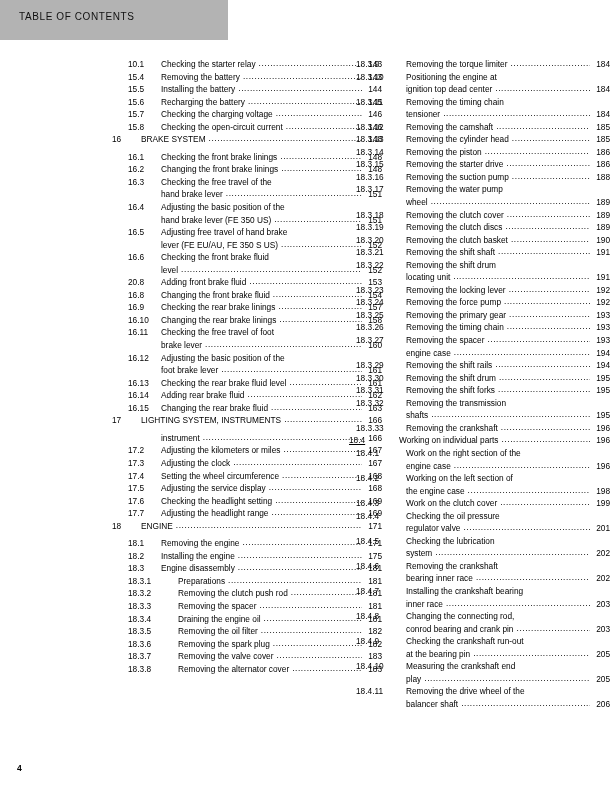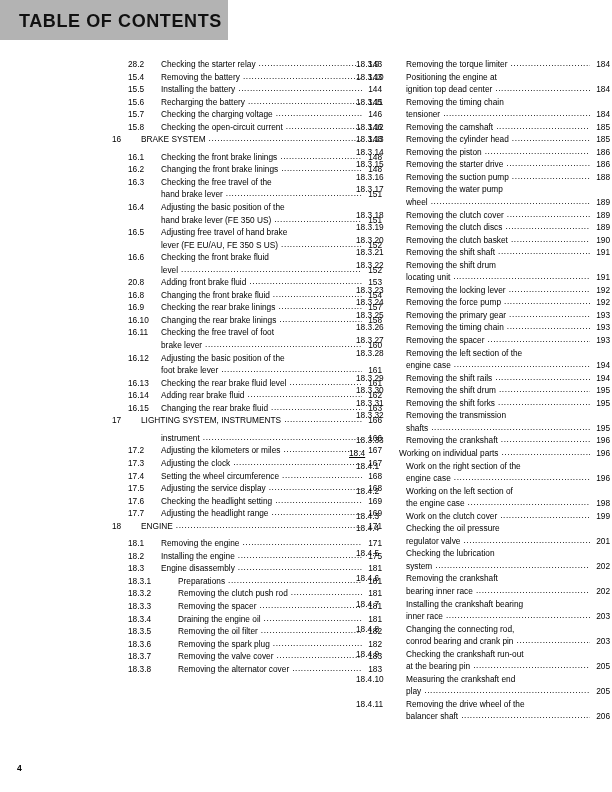--- a/index.html
+++ b/index.html
@@ -26,22 +26,22 @@
     left: 0;
     top: 0;
     width: 228px;
     height: 40px;
     background: #b3b3b3;
   }
   .header-title {
     position: absolute;
     left: 19px;
     top: 11px;
-    font-size: 18px;
-    font-weight: bold;
+    font-size: 10px;
+    font-weight: normal;
     letter-spacing: 0.6px;
     color: #111111;
     white-space: nowrap;
   }
   .columns {
     position: absolute;
     left: 0;
     top: 58px;
     width: 612px;
     display: flex;
@@ -116,21 +116,21 @@
 <body>
 
 <div class="page">
 
   <div class="header-bar"></div>
   <div class="header-title">TABLE OF CONTENTS</div>
 
   <div class="columns">
     <div class="col col-left" id="col-left">
         <div class="toc-row">
-          <span class="num l2">28.2</span>
+          <span class="num l2">10.1</span>
           <span class="title">Checking the starter relay</span>
           <span class="dots">..........................................................................................</span>
           <span class="pg">143</span>
         </div>
         <div class="toc-row">
           <span class="num l2">15.4</span>
           <span class="title">Removing the battery</span>
           <span class="dots">..........................................................................................</span>
           <span class="pg">143</span>
         </div>
@@ -543,26 +543,20 @@
           <span class="title">Removing the timing chain</span>
           <span class="dots">..........................................................................................</span>
           <span class="pg">193</span>
         </div>
         <div class="toc-row">
           <span class="num l3r">18.3.27</span>
           <span class="title">Removing the spacer</span>
           <span class="dots">..........................................................................................</span>
           <span class="pg">193</span>
         </div>
-        <div class="toc-row nodots nopage">
-          <span class="num l3r">18.3.28</span>
-          <span class="title">Removing the left section of the</span>
-          <span class="dots">..........................................................................................</span>
-          <span class="pg"></span>
-        </div>
         <div class="toc-row cont">
           <span class="num l3r"></span>
           <span class="title">engine case</span>
           <span class="dots">..........................................................................................</span>
           <span class="pg">194</span>
         </div>
         <div class="toc-row">
           <span class="num l3r">18.3.29</span>
           <span class="title">Removing the shift rails</span>
           <span class="dots">..........................................................................................</span>

